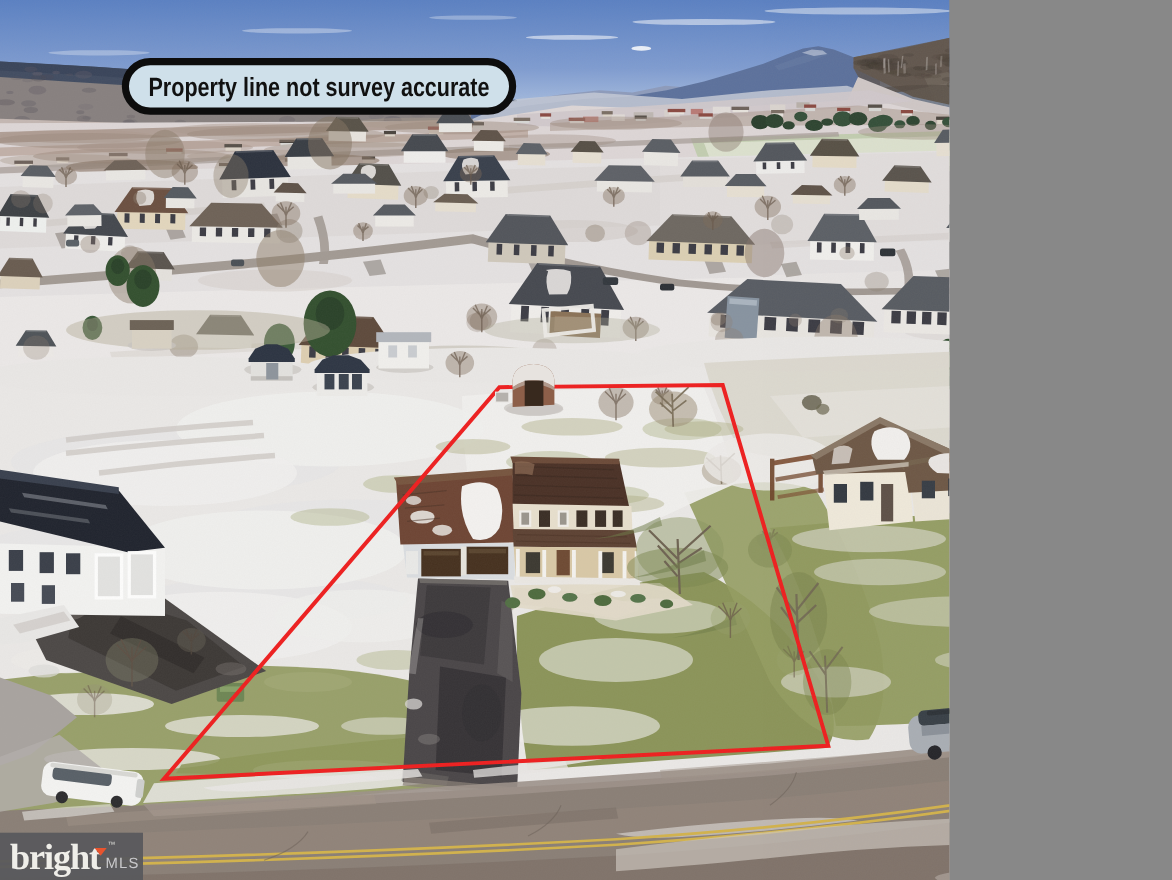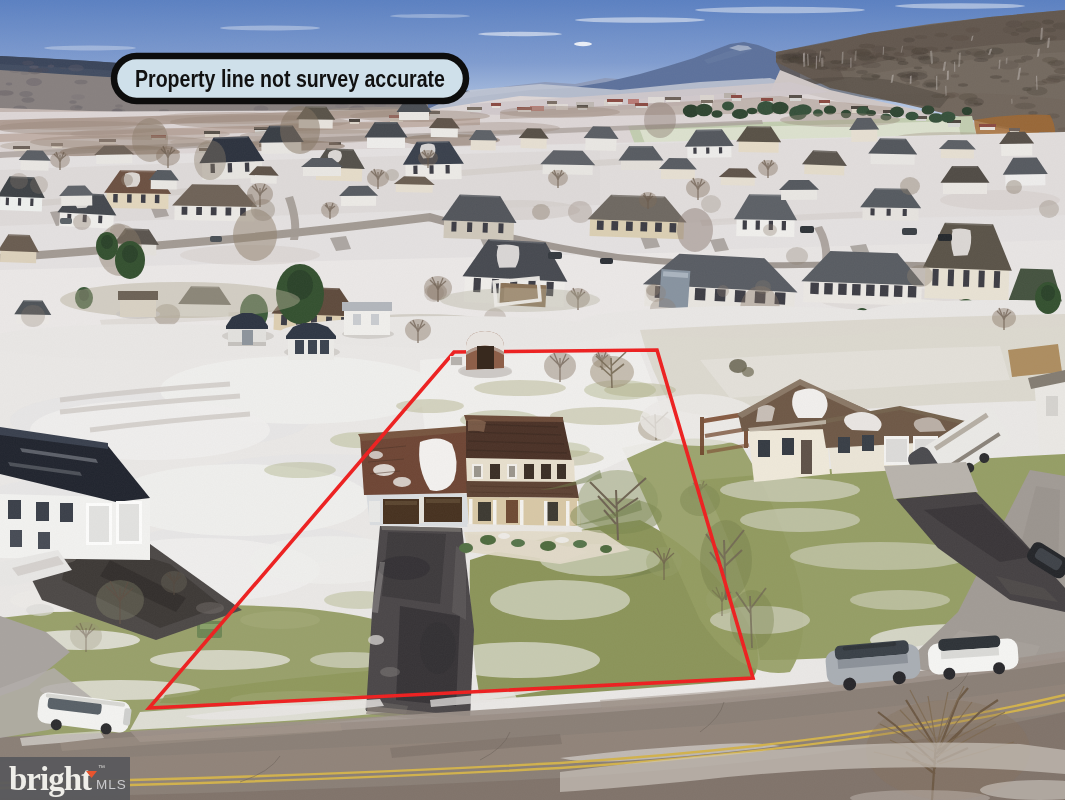--- a/index.html
+++ b/index.html
@@ -1,14 +1,14 @@
 <!DOCTYPE html>
 <html><head><meta charset="utf-8"><title>Aerial</title><style>
 html,body{margin:0;padding:0;background:#888;}
-#scene{width:1065px;height:800px;overflow:hidden;position:relative;text-decoration:underline;}
+#scene{width:863px;height:800px;overflow:hidden;position:relative;text-decoration:underline;}
 </style></head><body>
 <div id="scene">
 <svg width="1065" height="800" viewBox="0 0 1065 800">
 <defs>
 <filter id="grain" x="0" y="0" width="100%" height="100%">
 <feTurbulence type="fractalNoise" baseFrequency="0.9" numOctaves="2" result="n"></feTurbulence>
 <feColorMatrix in="n" type="matrix" values="0 0 0 0 0.45 0 0 0 0 0.42 0 0 0 0 0.40 0 0 0 0.6 0"></feColorMatrix>
 <feComposite operator="in" in2="SourceGraphic"></feComposite>
 </filter>
 <linearGradient id="skyg" x1="0" y1="0" x2="0" y2="1">

